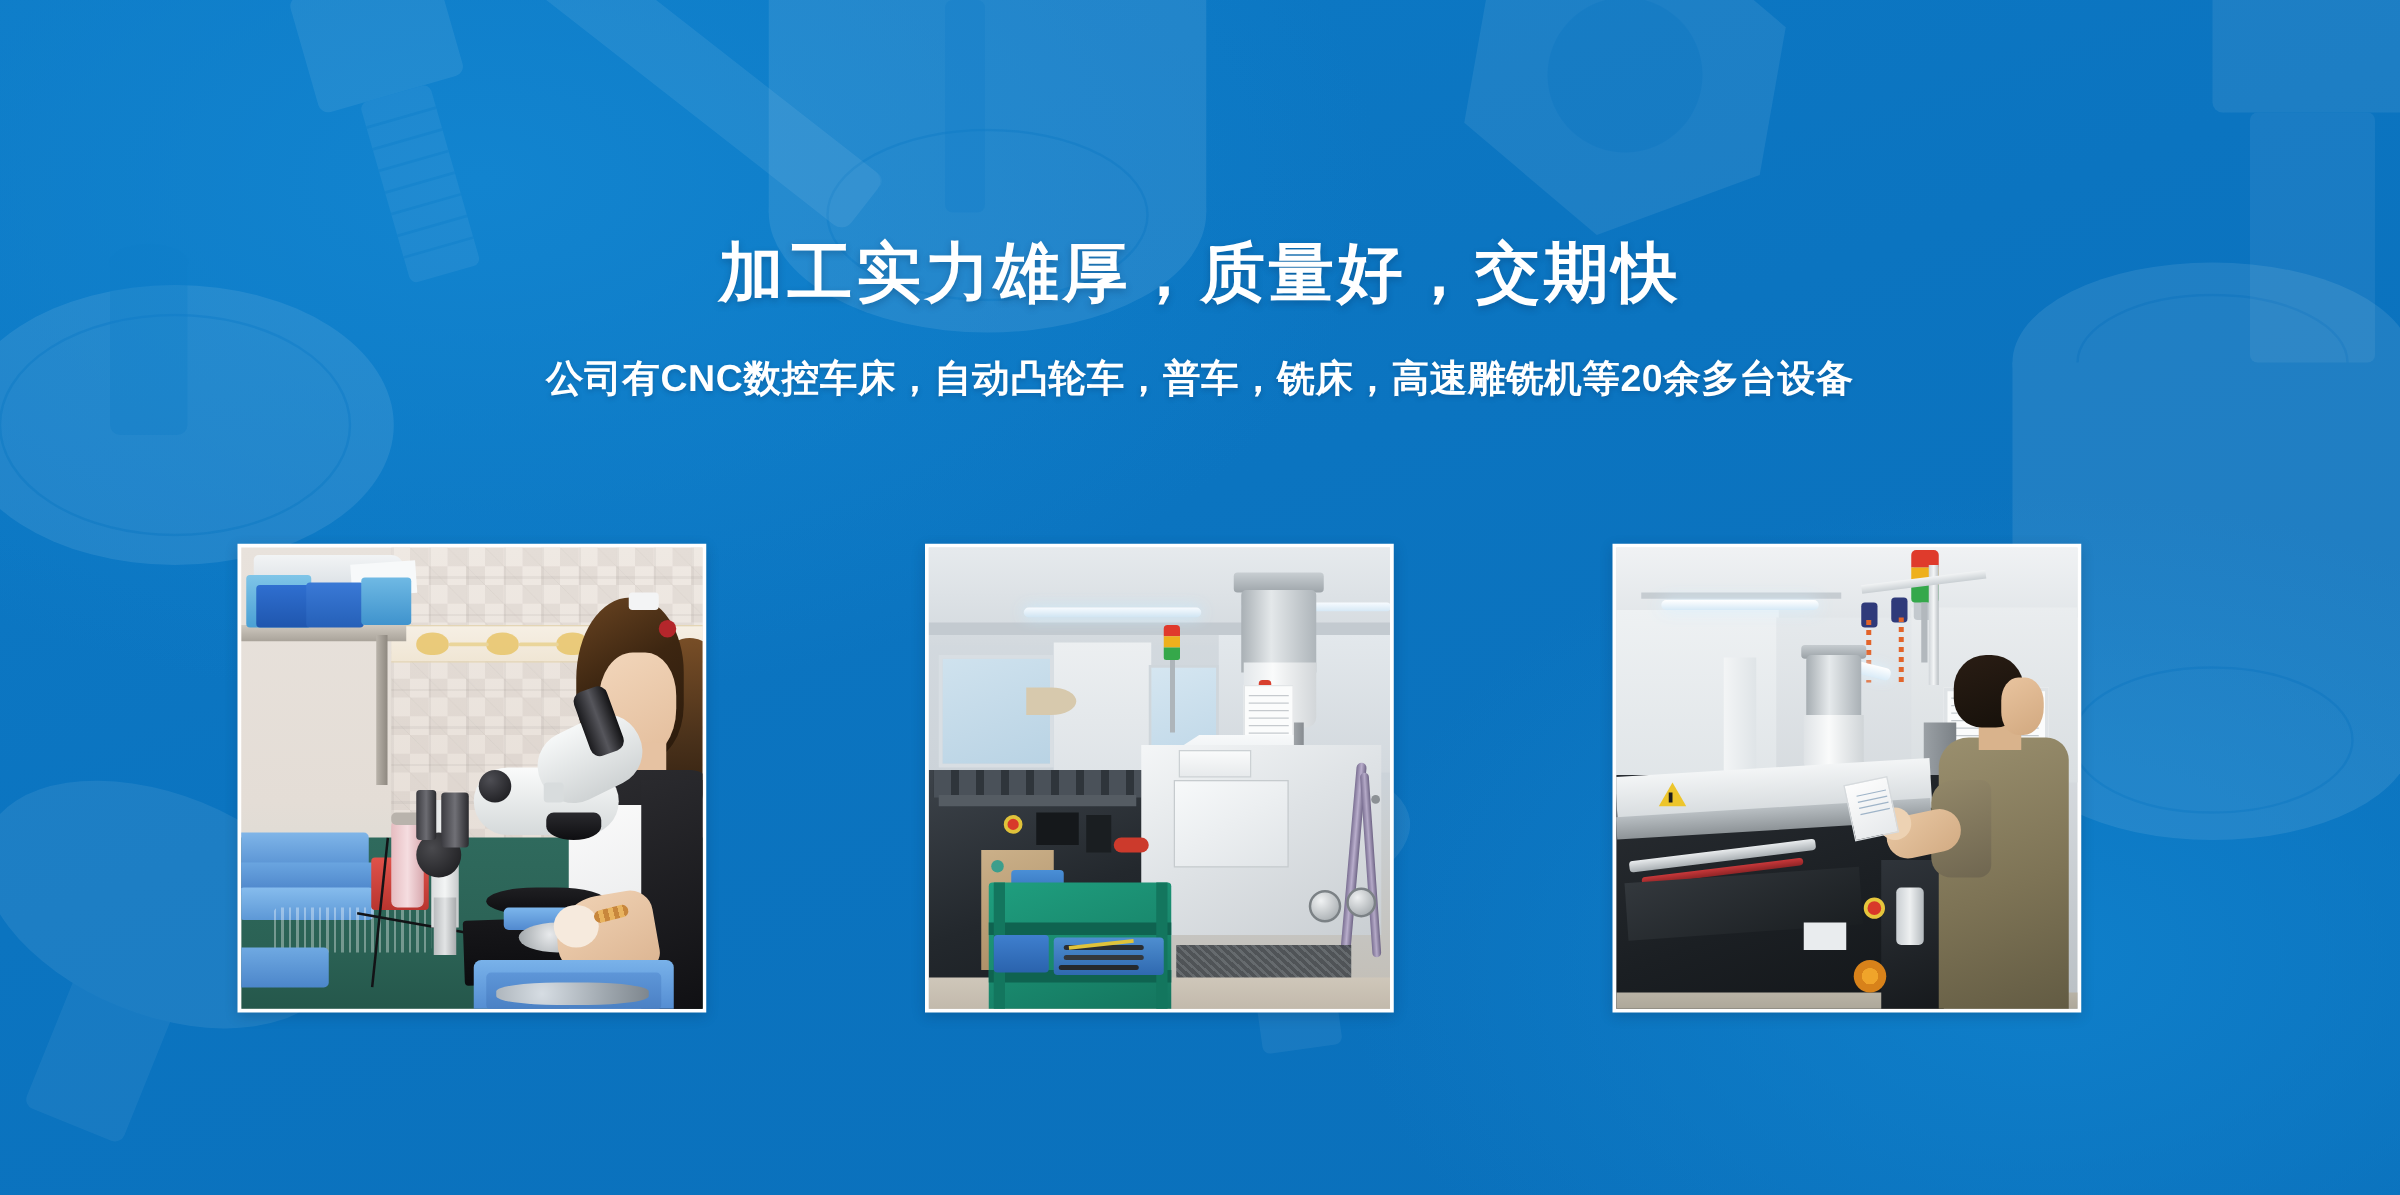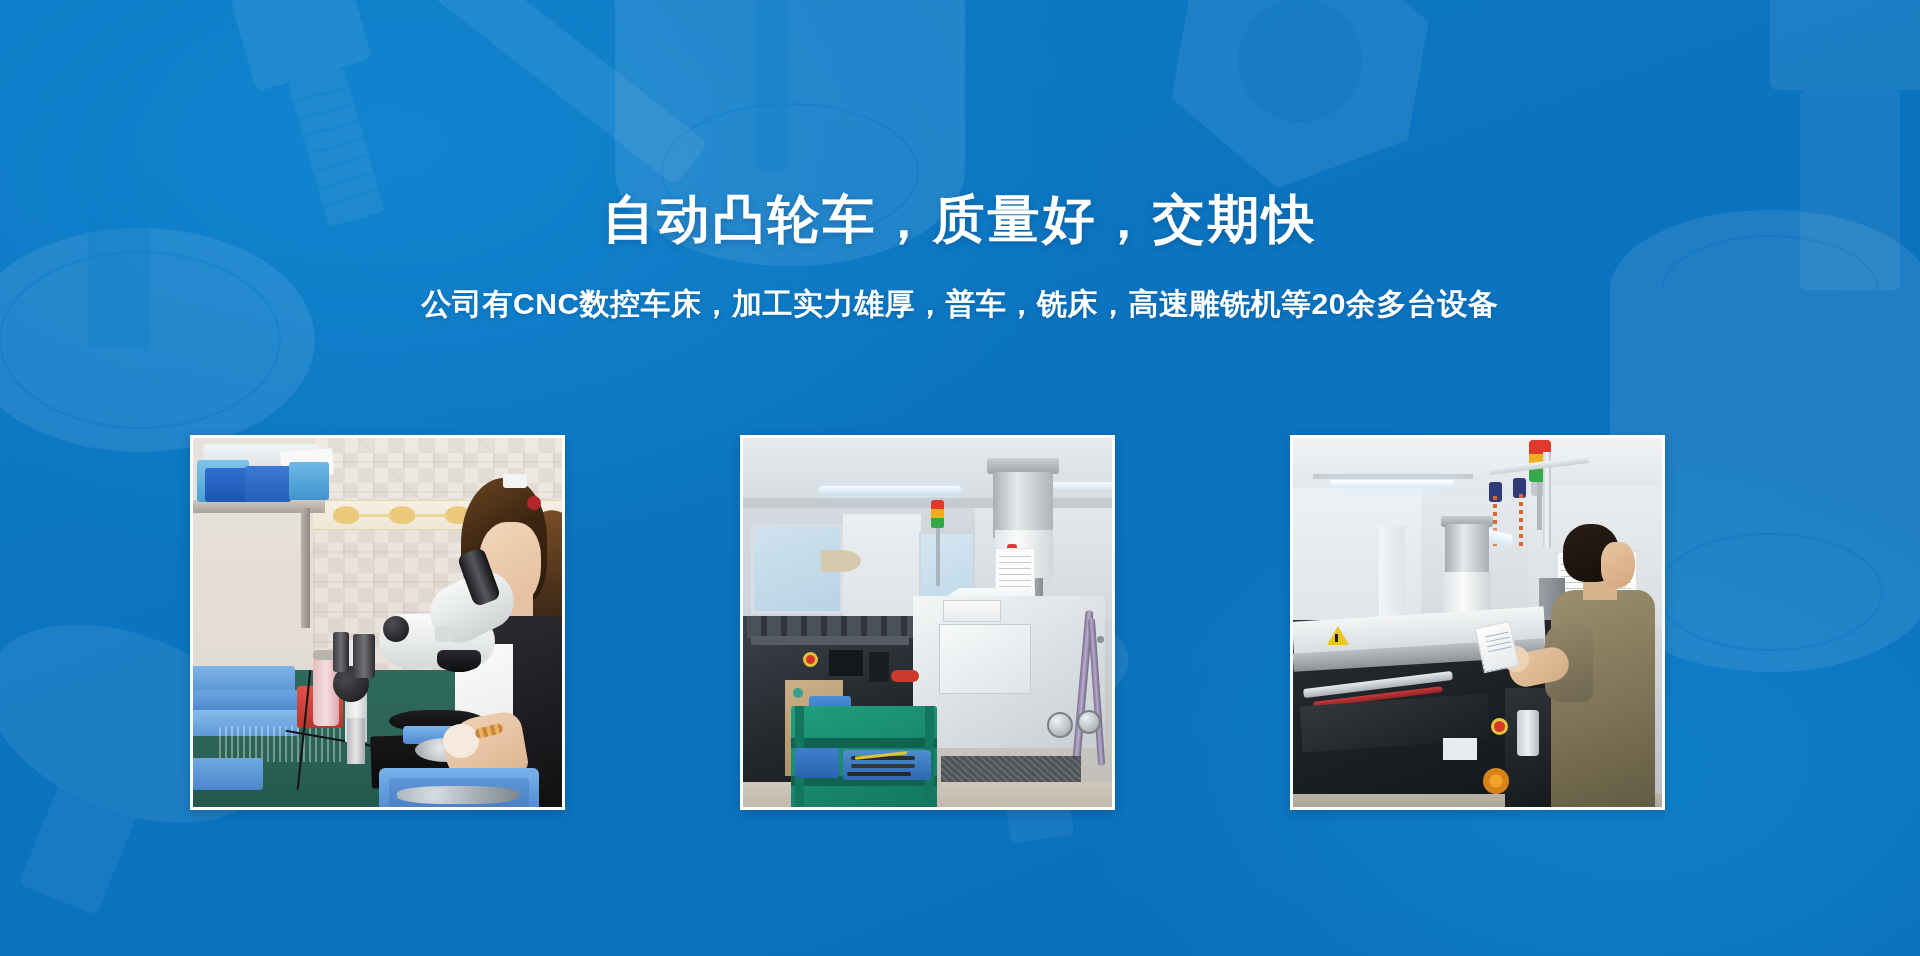--- a/index.html
+++ b/index.html
@@ -467,22 +467,22 @@
     </svg>
 
     <svg class="p lighter" style="left:-70px; top:600px; transform:rotate(22deg);" width="360" height="340" viewBox="0 0 360 340">
       <ellipse cx="180" cy="120" rx="150" ry="88" fill="#ffffff"></ellipse>
       <rect x="138" y="120" width="84" height="190" rx="8" fill="#ffffff" opacity=".75"></rect>
     </svg>
 
   </div>
 
   <div class="copy">
-    <div class="headline">自动凸轮车，质量好，交期快</div>
-    <div class="subline">公司有CNC数控车床，加工实力雄厚，普车，铣床，高速雕铣机等20余多台设备</div>
+    <div class="headline">加工实力雄厚，质量好，交期快</div>
+    <div class="subline">公司有CNC数控车床，自动凸轮车，普车，铣床，高速雕铣机等20余多台设备</div>
   </div>
 
   <div class="gallery">
 
     <div class="shot w1">
       <div class="pic p1">
         <div class="tilewall"></div>
           <div class="tilechk"></div>
         <div class="border-deco"></div>
         <div class="flower f1"></div>

